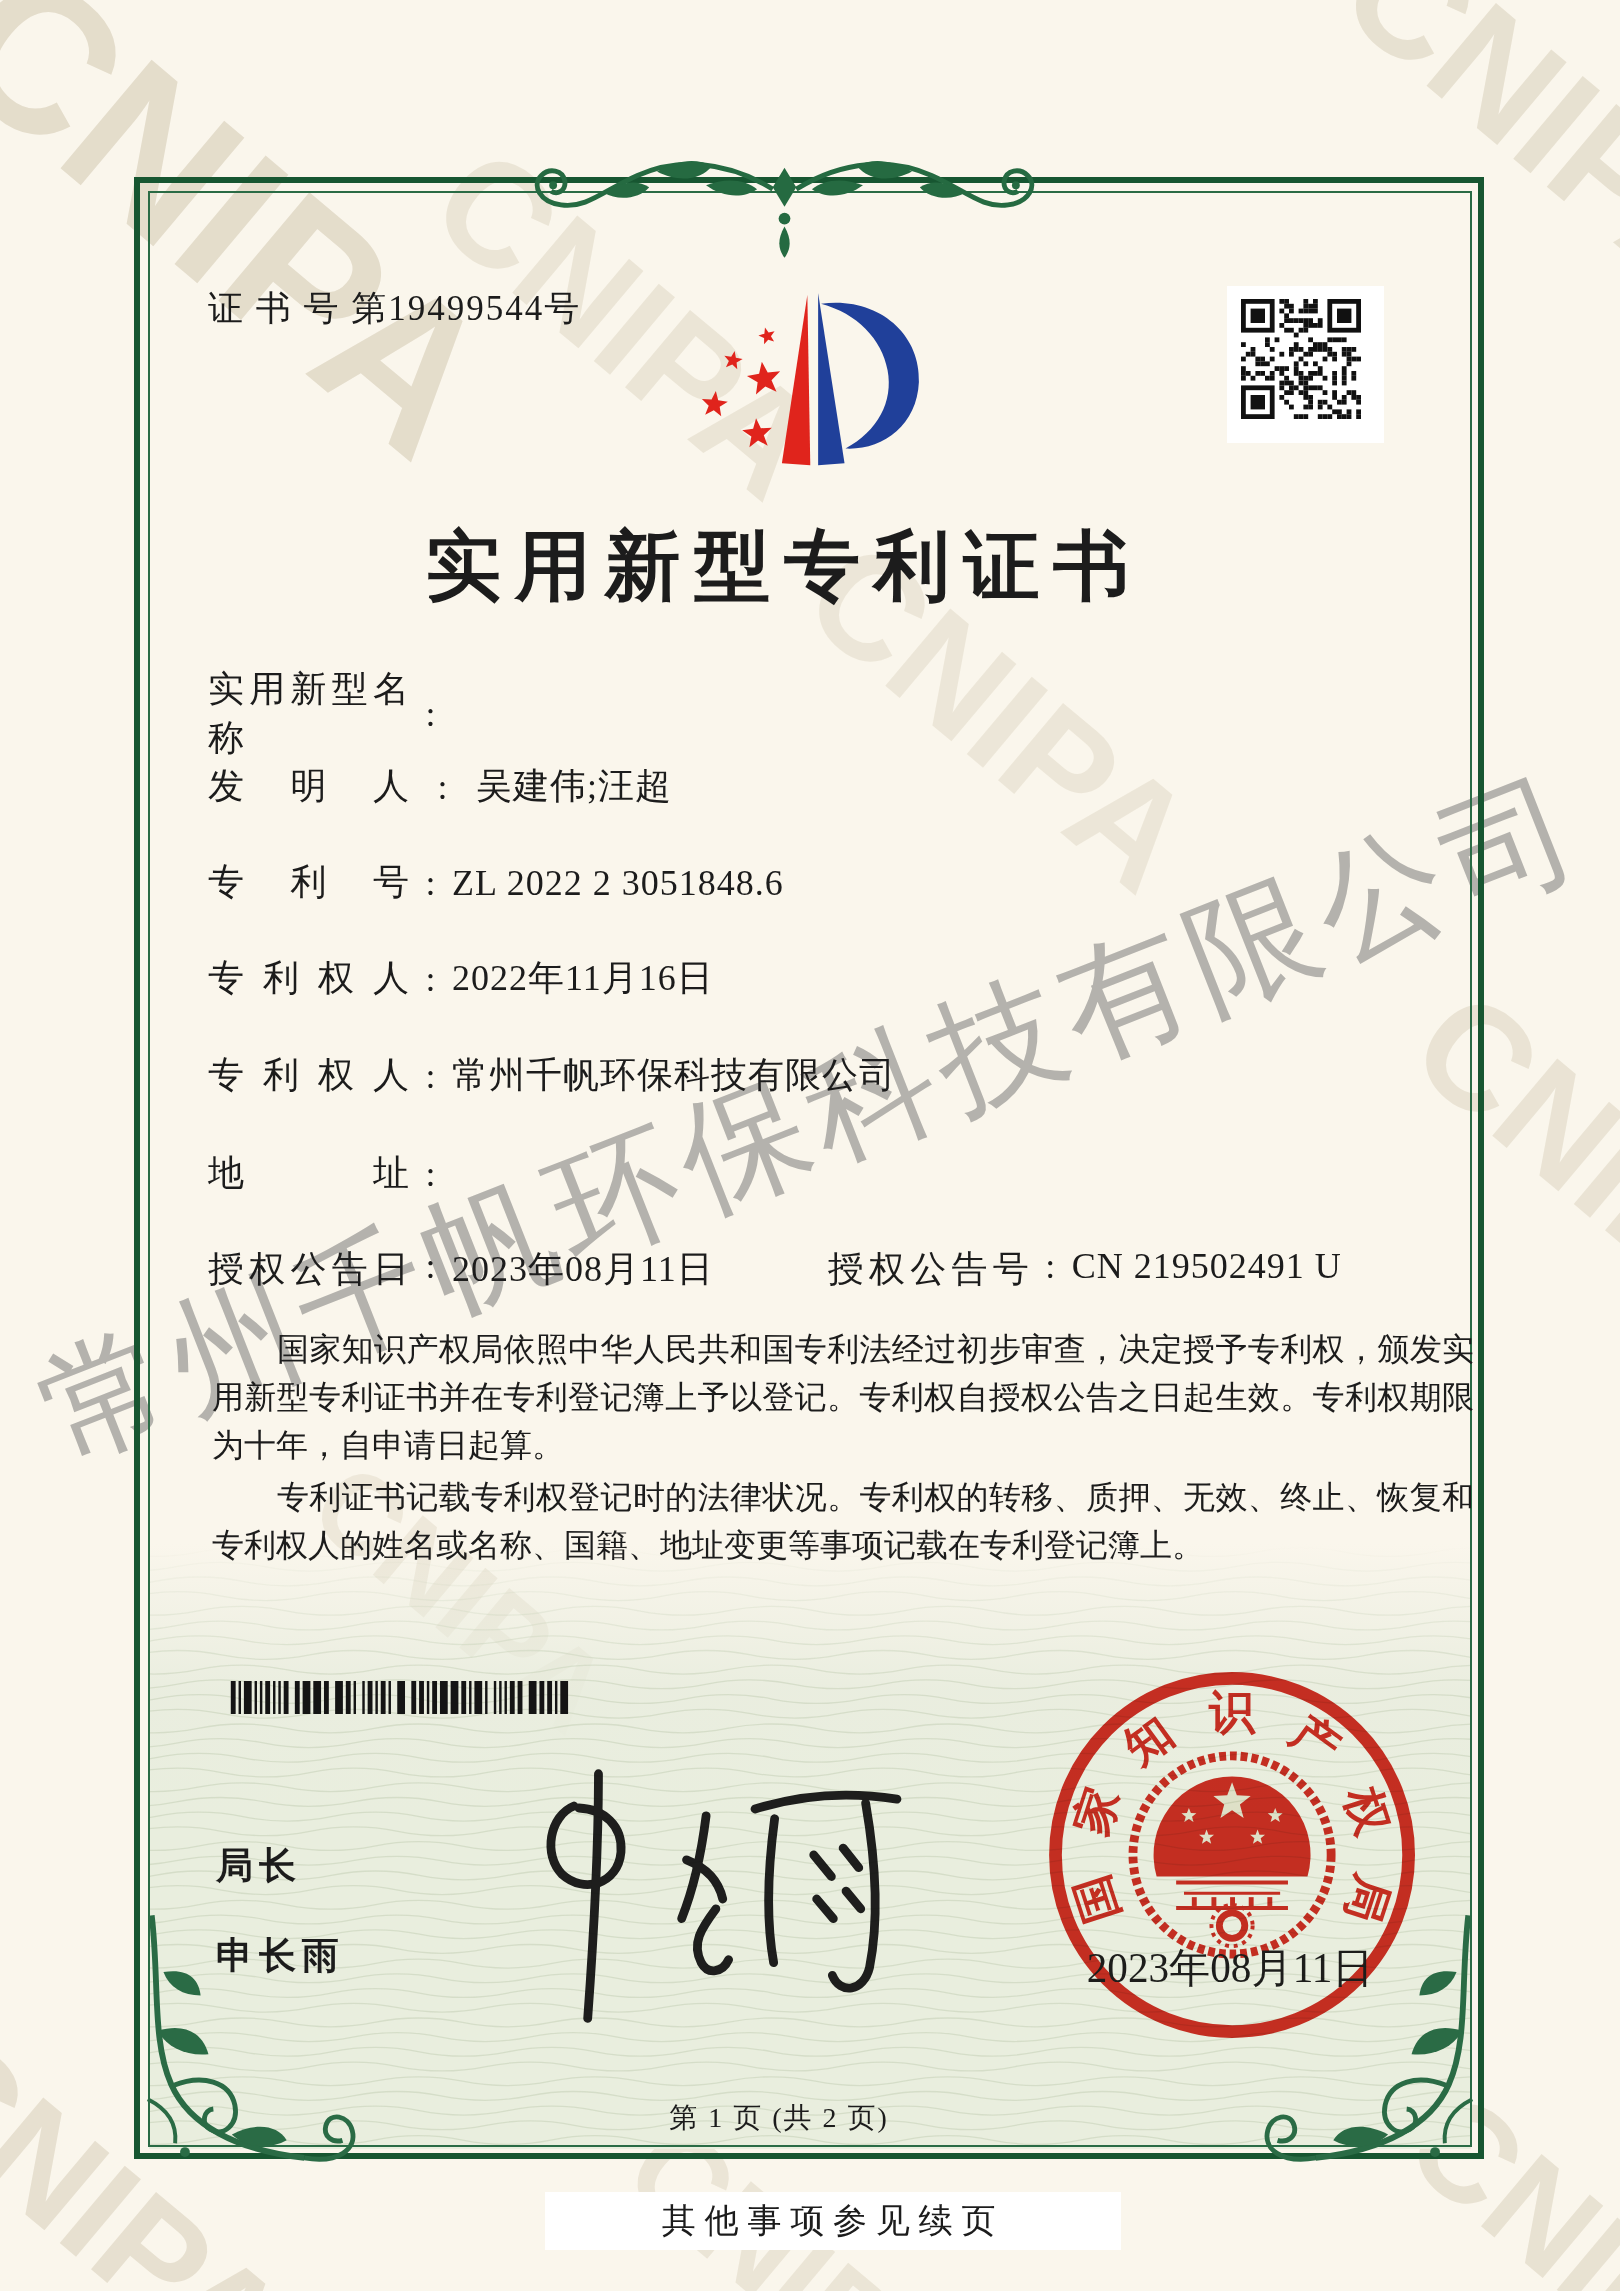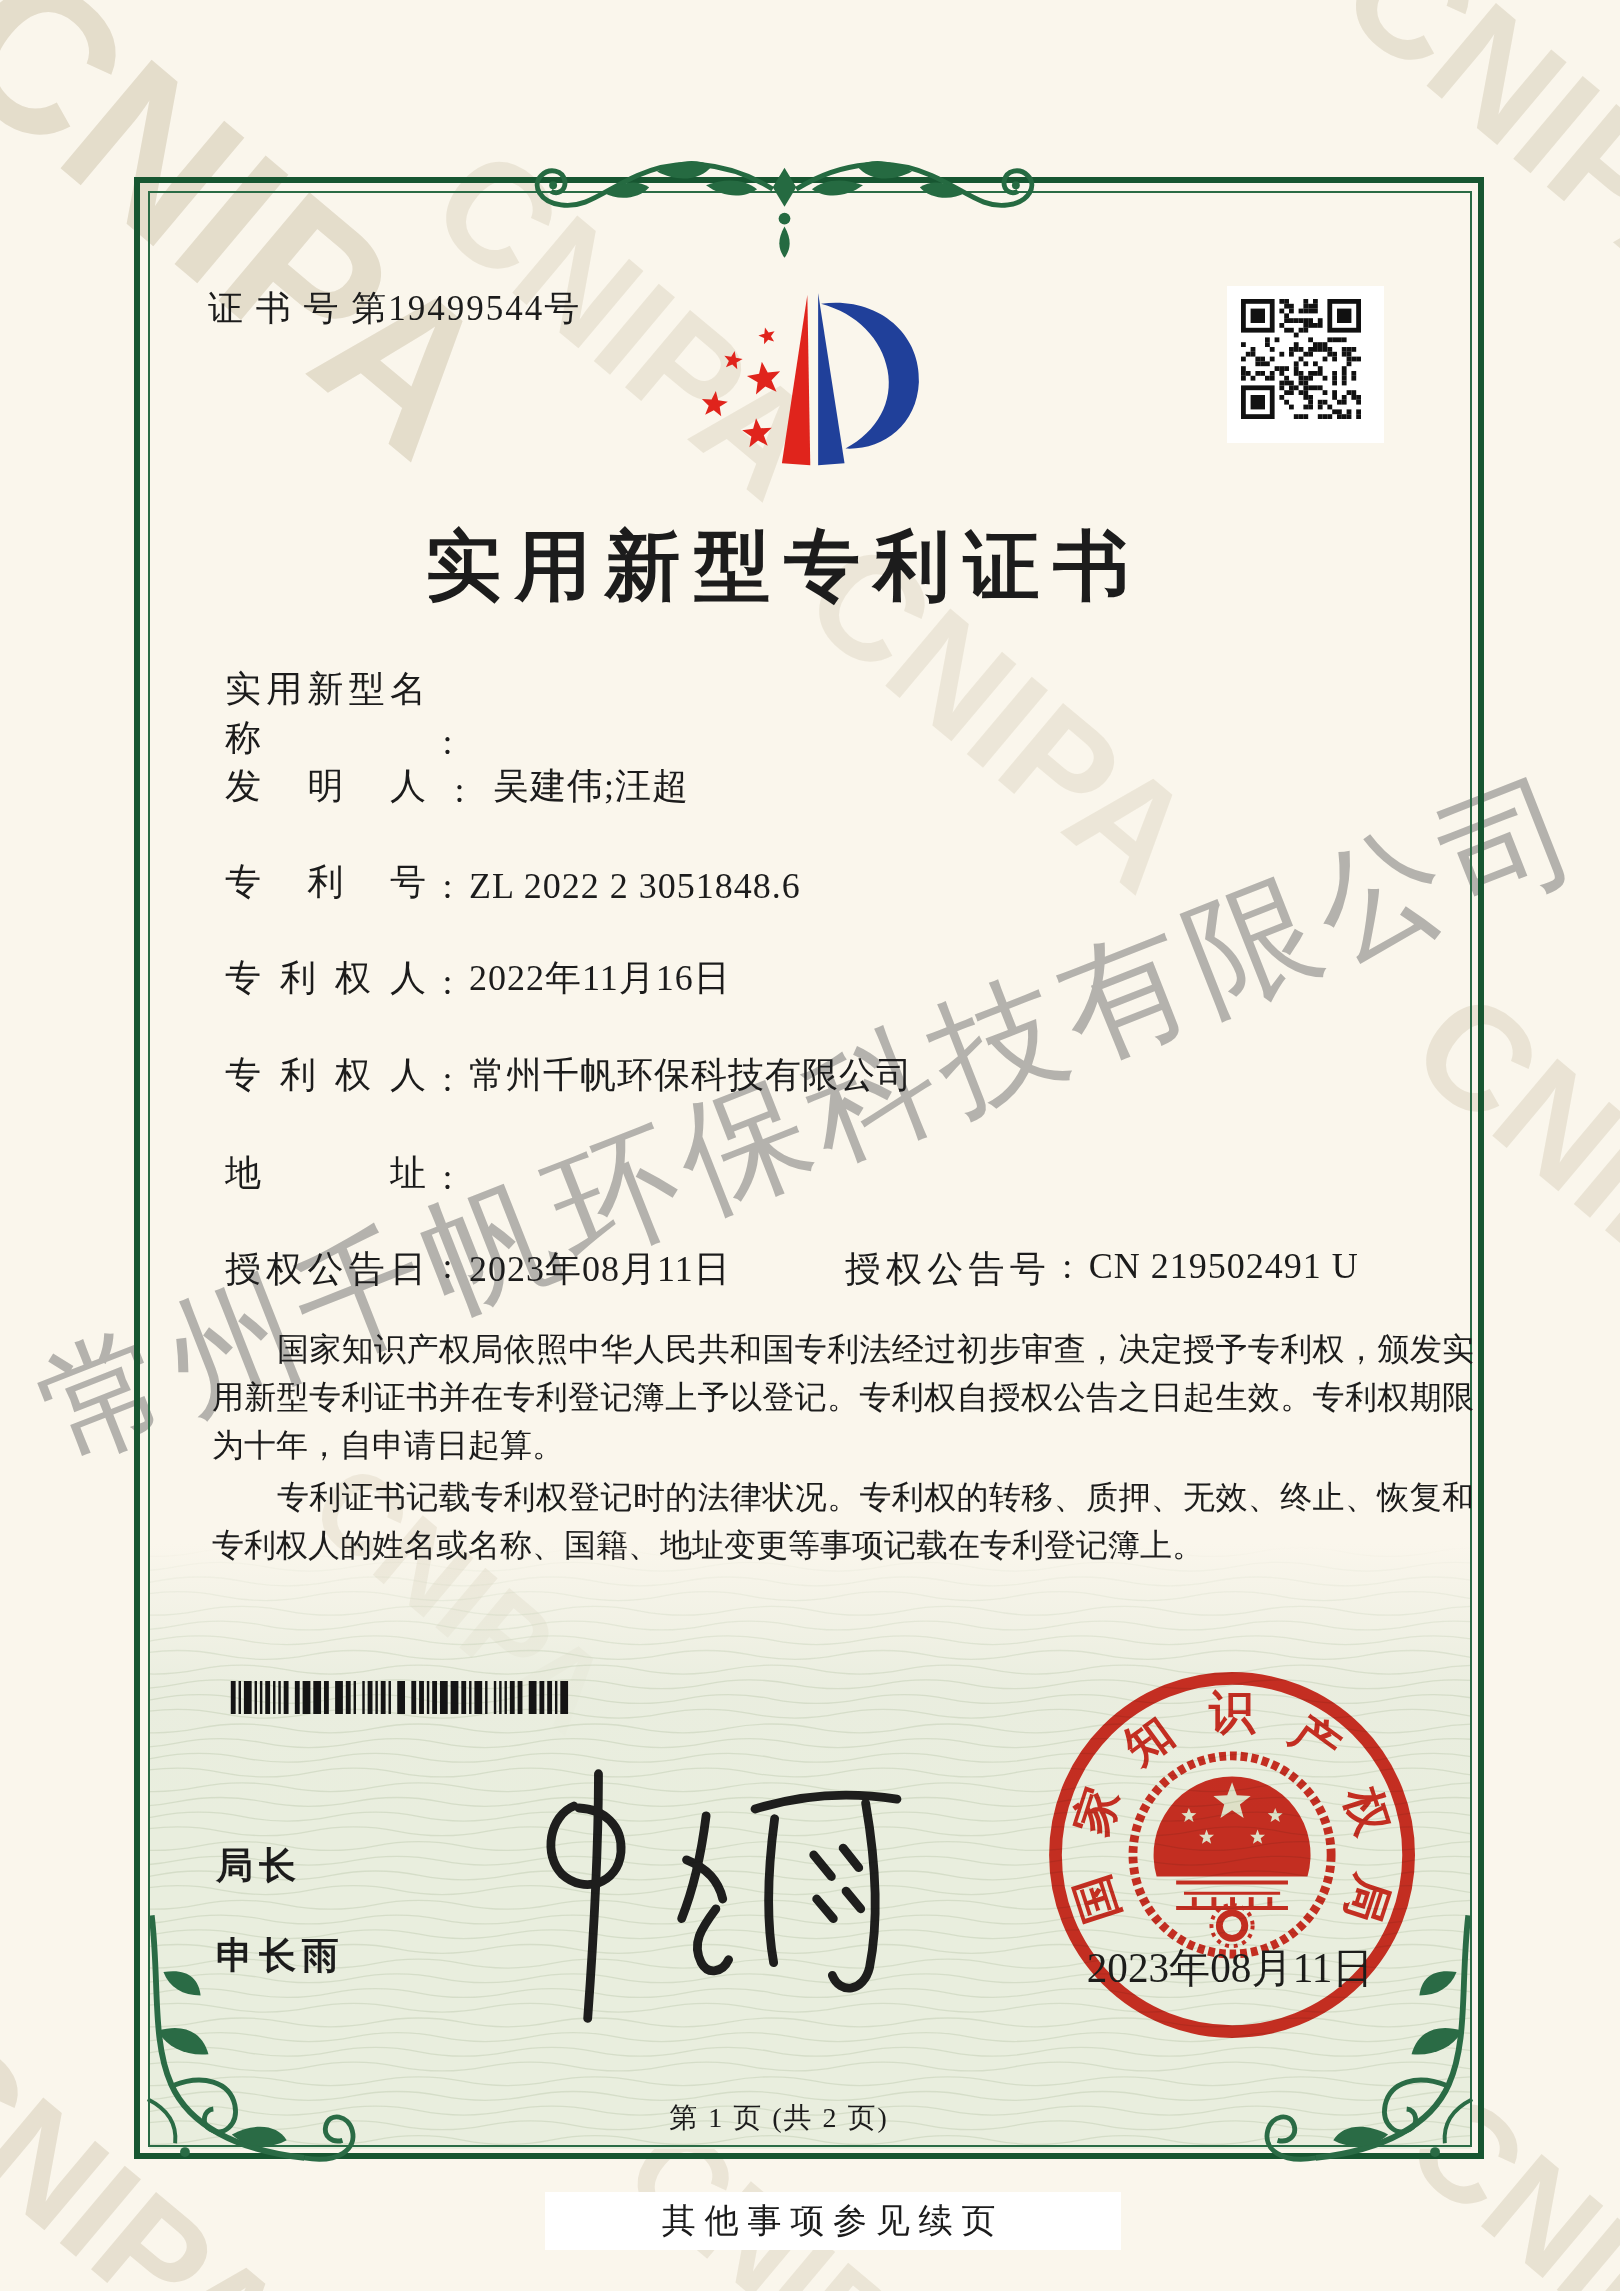--- a/index.html
+++ b/index.html
@@ -21,21 +21,21 @@
   
   .frame-outer{position:absolute;z-index:4;left:134px;top:177px;width:1338px;height:1970px;
                border:6.9px solid #175631;pointer-events:none;}
   .frame-inner{position:absolute;z-index:4;left:148px;top:191px;width:1320px;height:1952px;
                border:2px solid #2a6b45;pointer-events:none;}
   
   .z5{z-index:5;}
   #cert-no{left:208px;top:285px;font-size:35px;letter-spacing:2px;}
   #title{left:784px;top:516px;transform:translateX(-50%);font-size:76px;font-weight:bold;
          letter-spacing:13.7px;white-space:nowrap;}
-  .row{position:absolute;left:225px;display:flex;align-items:flex-end;font-size:36px;z-index:5;}
+  .row{position:absolute;left:208px;display:flex;align-items:center;font-size:36px;z-index:5;}
   .row .lbl{display:inline-block;width:201px;text-align:justify;text-align-last:justify;}
   .row .col{display:inline-block;width:43px;text-align:center;}
   .row .val{white-space:nowrap;letter-spacing:1px;}
   .grant-group{display:flex;}
   #paras{left:208px;top:1321px;width:1270px;font-size:32px;line-height:48px;text-align:justify;}
   #paras p{margin:4px;text-indent:65px;}
   #paras p + p{margin-top:3.9px;}
   #qr-panel{left:1227px;top:286px;width:157px;height:157px;background:#ffffff;z-index:5;}
   #barcode{left:227px;top:1681px;z-index:5;}
   #signer-title{left:216px;top:1841px;font-size:37px;font-weight:bold;letter-spacing:5.9px;

